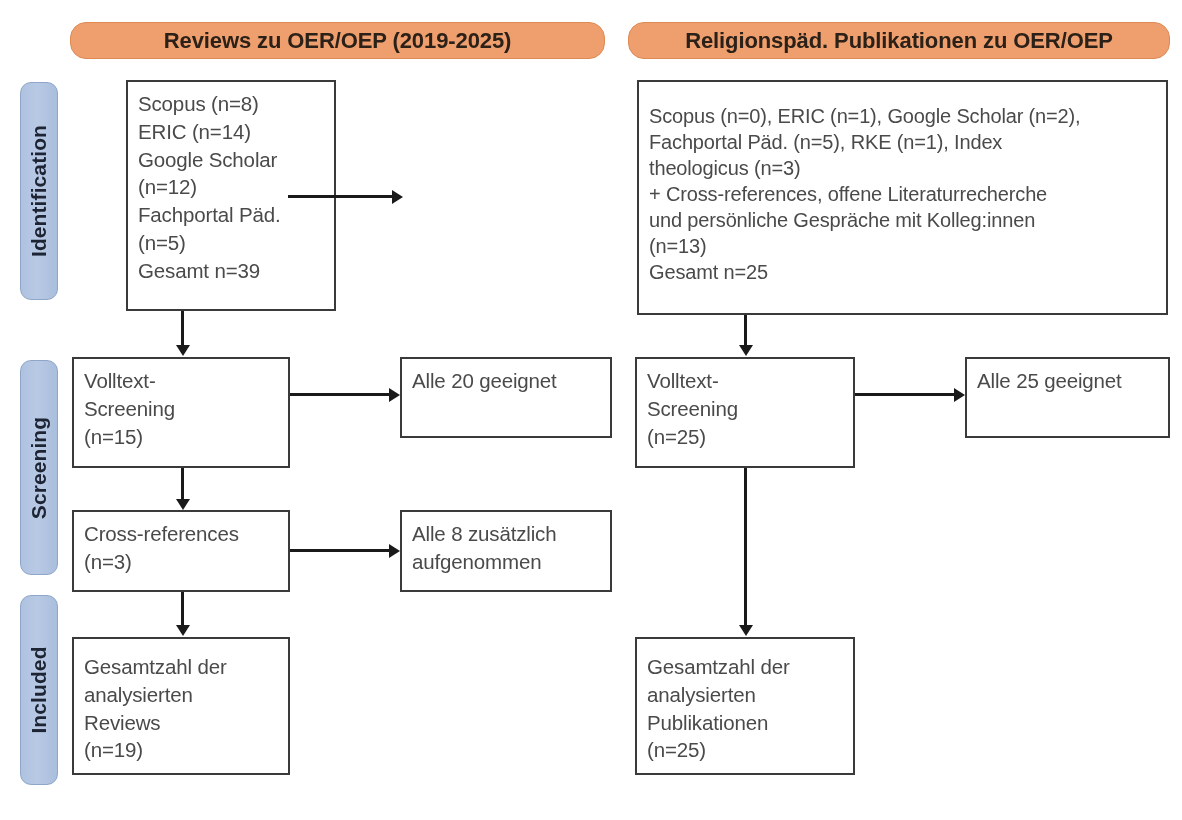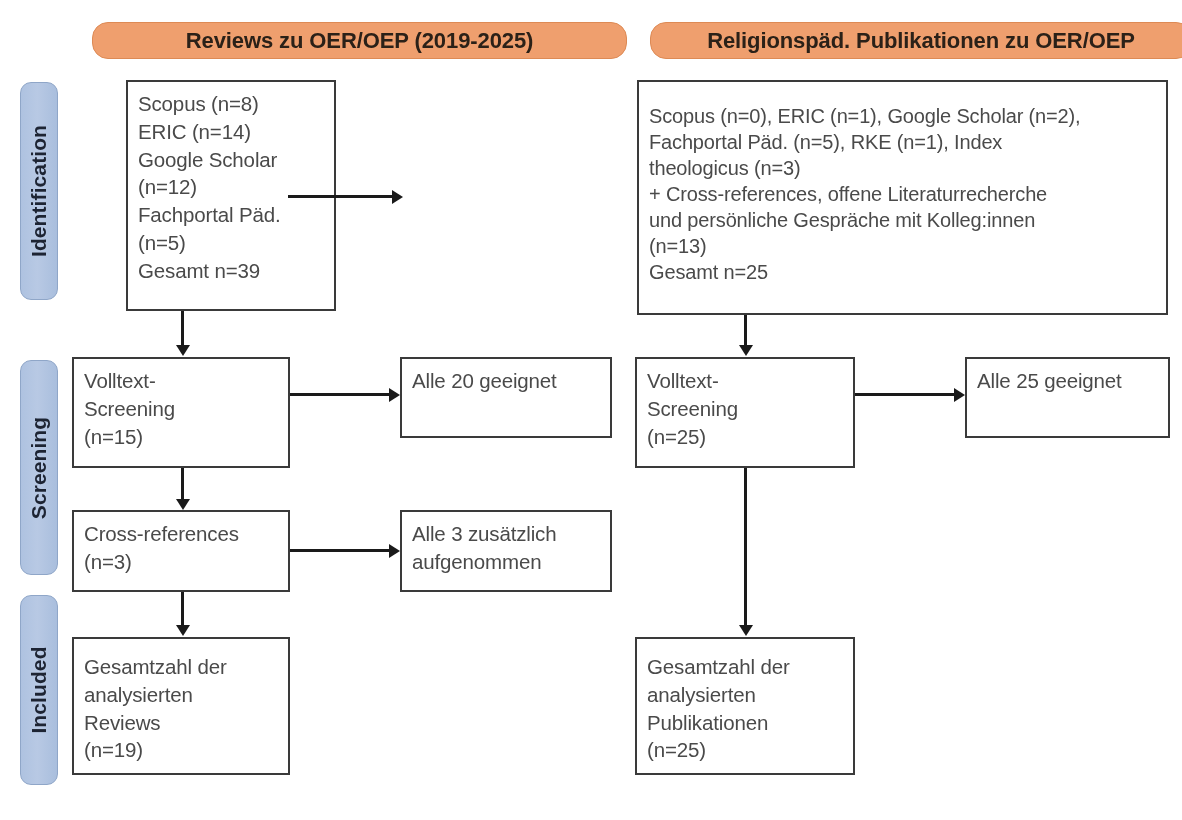--- a/index.html
+++ b/index.html
@@ -47,21 +47,20 @@
     border: 1px solid #dd8a55;
     border-radius: 16px;
     box-sizing: border-box;
     display: flex;
     align-items: center;
     justify-content: center;
     color: #2b2118;
     font-size: 22px;
     font-weight: bold;
     letter-spacing: -0.1px;
-    margin-left: 22px;
   }
 
   
   .flow-box {
     position: absolute;
     background: #ffffff;
     border: 2.5px solid #3a3a3a;
     box-sizing: border-box;
     padding: 8px 9px 4px 10px;
     font-size: 20.5px;
@@ -143,21 +142,21 @@
 
   <div class="conn h" style="left:290px; top:393px; width:101px;"></div>
   <div class="arrow-right" style="left:389px; top:387.5px;"></div>
 
   <div class="conn v" style="left:181px; top:468px; width:3px; height:32px;"></div>
   <div class="arrow-down" style="left:175.5px; top:499px;"></div>
 
   <div class="flow-box" style="left:72px; top:510px; width:218px; height:82px;">Cross-references
 (n=3)</div>
 
-  <div class="flow-box" style="left:400px; top:510px; width:212px; height:82px;">Alle 3 zusätzlich
+  <div class="flow-box" style="left:400px; top:510px; width:212px; height:82px;">Alle 8 zusätzlich
 aufgenommen</div>
 
   <div class="conn h" style="left:290px; top:549px; width:101px;"></div>
   <div class="arrow-right" style="left:389px; top:543.5px;"></div>
 
   <div class="conn v" style="left:181px; top:592px; width:3px; height:34px;"></div>
   <div class="arrow-down" style="left:175.5px; top:625px;"></div>
 
   <div class="flow-box" style="left:72px; top:637px; width:218px; height:138px; padding-top:14px;">Gesamtzahl der
 analysierten

